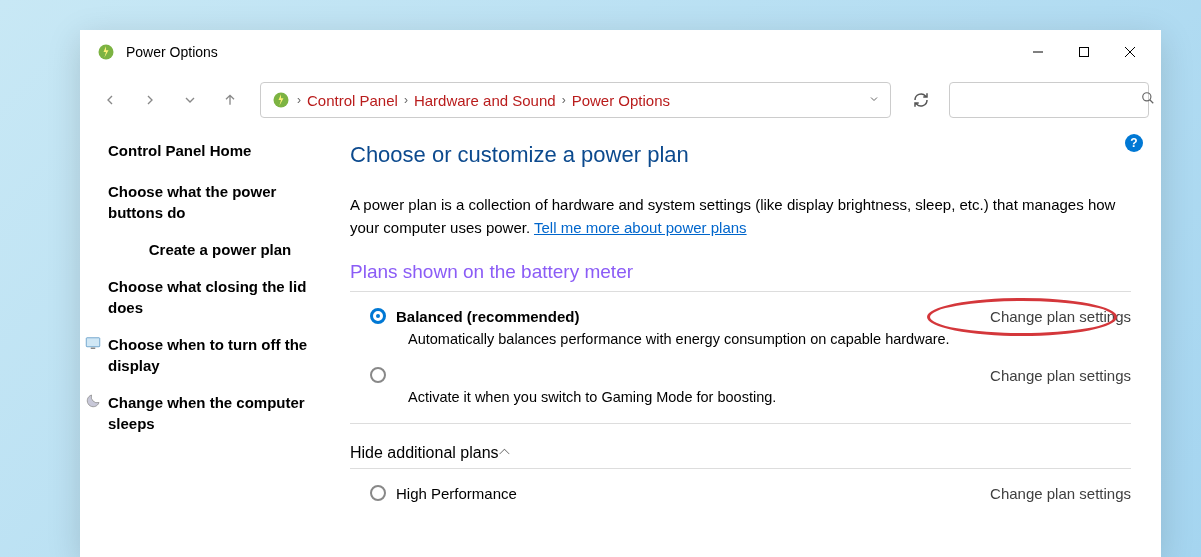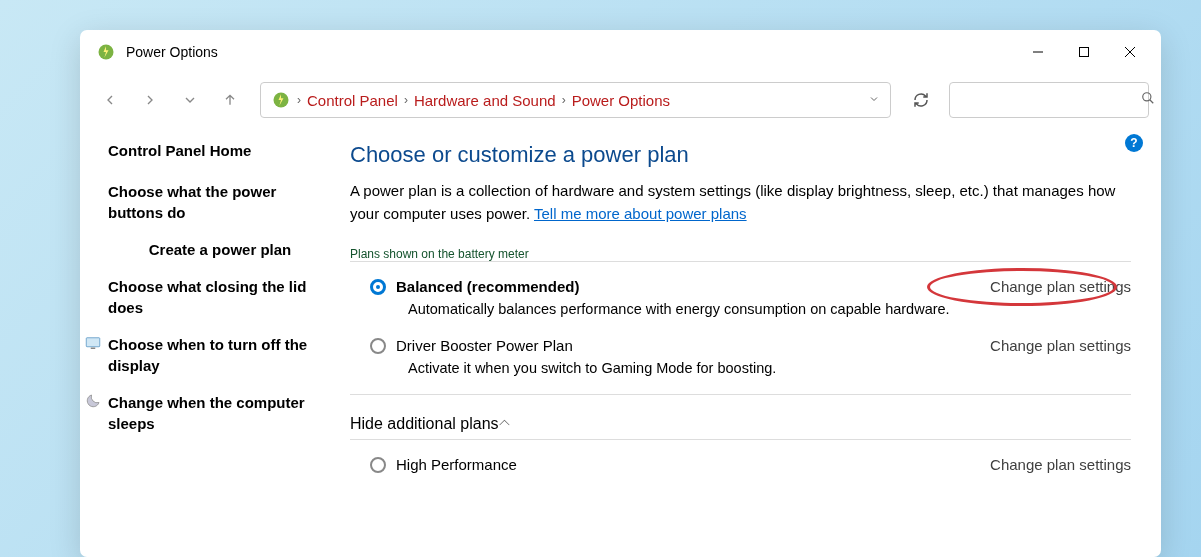--- a/index.html
+++ b/index.html
@@ -1,17 +1,17 @@
 <!DOCTYPE html>
 <html><head>
   <meta charset="utf-8">
   <style>
     * { box-sizing: border-box; margin: 0; padding: 0; font-family: "Segoe UI", Arial, sans-serif; }
     body { background: linear-gradient(135deg, #c8e8f5 0%, #a5d5f0 100%); width: 1201px; height: 557px; overflow: hidden; padding: 30px 40px 0 80px; }
-    .window { background: #fff; border-radius: 7px; box-shadow: 0 8px 32px rgba(0,0,0,0.15); width: 100%; height: 100%; display: flex; flex-direction: column; overflow: hidden; }
+    .window { background: #fff; border-radius: 0; box-shadow: 0 8px 32px rgba(0,0,0,0.15); width: 100%; height: 100%; display: flex; flex-direction: column; overflow: hidden; }
     .titlebar { display: flex; align-items: center; height: 44px; padding: 0 8px 0 16px; }
     .title-icon { width: 20px; height: 20px; margin-right: 10px; display: flex; align-items: center; justify-content: center; }
     .title-text { font-size: 14px; color: #000; flex: 1; }
     .win-controls { display: flex; }
     .win-btn { width: 46px; height: 36px; display: flex; align-items: center; justify-content: center; cursor: pointer; font-size: 14px; }
     
     .navbar { display: flex; align-items: center; height: 52px; padding: 0 12px; gap: 4px; }
     .nav-btn { width: 36px; height: 36px; display: flex; align-items: center; justify-content: center; cursor: pointer; color: #888; border-radius: 4px; }
     .nav-btn svg { width: 16px; height: 16px; }
     .breadcrumb { flex: 1; display: flex; align-items: center; height: 36px; border: 1px solid #ccc; border-radius: 4px; padding: 0 10px; margin: 0 8px; gap: 6px; }
@@ -26,30 +26,30 @@
     
     .content { display: flex; flex: 1; overflow: hidden; position: relative; }
     .help-badge { position: absolute; top: 8px; right: 18px; width: 18px; height: 18px; background: #0078d4; color: #fff; border-radius: 50%; display: flex; align-items: center; justify-content: center; font-size: 12px; font-weight: bold; cursor: pointer; }
     
     .sidebar { width: 260px; padding: 16px 8px 16px 28px; font-weight: bold; }
     .sidebar-home { font-size: 15px; color: #000; margin-bottom: 22px; cursor: pointer; }
     .sidebar-link { font-size: 15px; color: #000; margin-bottom: 16px; cursor: pointer; line-height: 1.4; display: flex; align-items: flex-start; justify-content: center; }
     .sidebar-icon { width: 18px; height: 18px; margin-right: 6px; margin-left: -24px; flex-shrink: 0; display: flex; align-items: center; justify-content: center; }
     
     .main { flex: 1; padding: 16px 30px 16px 10px; }
-    .heading { font-size: 22px; color: #0c4a8e; font-weight: 400; margin-bottom: 12px; }
+    .heading { font-size: 22px; color: #0c4a8e; font-weight: 400; margin-bottom: 26px; }
     .description { font-size: 15px; color: #000; line-height: 1.5; margin-bottom: 22px; }
     .link-inline { color: #0066cc; text-decoration: underline; cursor: pointer; }
     
-    .section-label { font-size: 12px; color: #14532d; }
+    .section-label { font-size: 19px; color: #8b5cf6; margin-bottom: 8px; }
     .section-divider { border-top: 1px solid #ddd; margin-bottom: 14px; }
     
     .plan-row { display: flex; align-items: flex-start; padding: 2px 0 18px 20px; position: relative; }
     .plan-left { flex: 1; }
-    .plan-title-row { display: flex; align-items: flex-end; gap: 10px; margin-bottom: 6px; }
+    .plan-title-row { display: flex; align-items: flex-start; gap: 10px; margin-bottom: 6px; }
     .radio { width: 16px; height: 16px; border: 2px solid #888; border-radius: 50%; cursor: pointer; display: inline-block; position: relative; }
     .radio.selected { border-color: #0078d4; border-width: 3px; }
     .radio.selected::after { content: ''; position: absolute; width: 4px; height: 4px; background: #0078d4; border-radius: 50%; top: 50%; left: 50%; transform: translate(-50%, -50%); }
     .plan-name { font-size: 15px; }
     .plan-name.bold { font-weight: 600; }
     .plan-desc { font-size: 14.5px; color: #000; margin-left: 38px; }
     .plan-action { color: #404040; font-size: 15px; cursor: pointer; white-space: nowrap; }
     
     .highlight-ellipse { position: absolute; border: 3px solid #d4373b; border-radius: 50%; width: 190px; height: 38px; right: 14px; top: -8px; pointer-events: none; }
     
@@ -194,21 +194,20 @@
           </div>
           <div class="plan-desc">Automatically balances performance with energy consumption on capable hardware.</div>
         </div>
         <a class="plan-action">Change plan settings</a>
       </div>
 
       <div class="plan-row">
         <div class="plan-left">
           <div class="plan-title-row">
             <span class="radio"></span>
-            <span class="plan-name">Driver Booster Power Plan</span>
           </div>
           <div class="plan-desc">Activate it when you switch to Gaming Mode for boosting.</div>
         </div>
         <a class="plan-action">Change plan settings</a>
       </div>
 
       <div class="section-divider"></div>
       <div class="collapse-row">
         <span>Hide additional plans</span>
         <span class="collapse-chevron">⌵</span>

